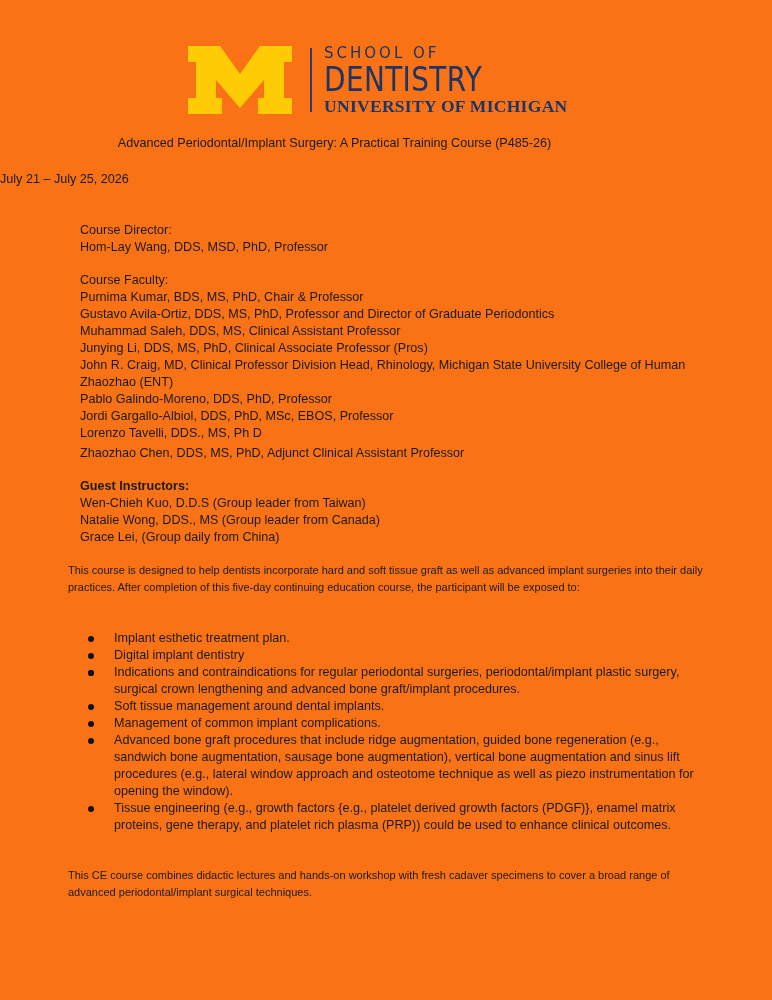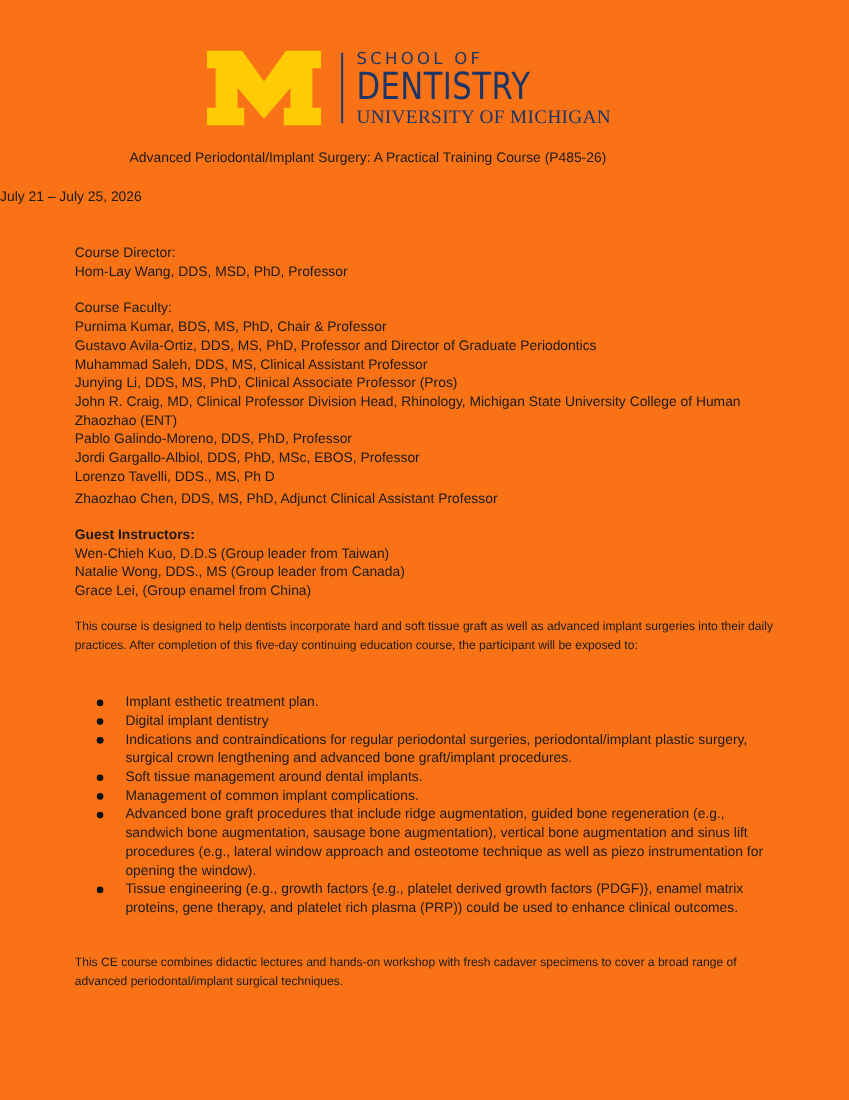--- a/index.html
+++ b/index.html
@@ -7,27 +7,27 @@
            font-family: "Liberation Sans", sans-serif; color: #1a1a1a; }
     .page { position: absolute; left: 0; top: 0; width: 772px; height: 1000px; background: #f97316; }
 
     
     .logo { position: absolute; left: 188px; top: 44px; height: 72px; display: flex; align-items: center; }
     .logo-m { width: 104px; height: 68px; }
     .logo-divider { width: 2px; height: 64px; background: #2a3f6e; margin-left: 18px; margin-right: 12px; }
     .logo-text { display: flex; flex-direction: column; color: #1c3566; }
     .logo-school { font-family: "DejaVu Sans", sans-serif; font-size: 15px; letter-spacing: 3px; line-height: 17px; font-weight: normal; }
     .logo-dentistry { font-family: "DejaVu Sans", sans-serif; font-size: 34px; line-height: 34px; letter-spacing: 0.5px; transform: scaleX(0.82); transform-origin: left; font-weight: normal; }
-    .logo-um { font-family: "Liberation Serif", serif; font-weight: normal; font-size: 17.5px; line-height: 20px; letter-spacing: 0.3px; }
+    .logo-um { font-family: "Liberation Serif", serif; font-weight: bold; font-size: 17.5px; line-height: 20px; letter-spacing: 0.3px; }
 
     .title { position: absolute; left: 0; width: 669px; text-align: center; top: 136px; font-size: 12.6px; }
     .dates { position: absolute; left: 0; width: 772px; text-align: left; top: 172px; font-size: 12.6px; }
 
     .block { position: absolute; left: 68px; width: 640px; font-size: 12.6px; line-height: 17px; }
-    .block div { white-space: nowrap; }
+    .block div { white-space: nowrap; margin-left: 12px; }
     .bold { font-weight: bold; }
 
     .para { position: absolute; left: 68px; width: 640px; font-size: 11px; line-height: 17px; }
 
     .bullets { position: absolute; left: 88px; width: 620px; font-size: 12.6px; line-height: 17px; margin: 0; padding: 0; list-style: none; }
     .bullets li { position: relative; padding-left: 26px; }
     .bullet-dot { position: absolute; left: 0; top: 6px; width: 6px; height: 6px; border-radius: 50%; background: #111; }
   </style>
 </head>
 <body>
@@ -65,21 +65,21 @@
     <div>Pablo Galindo-Moreno, DDS, PhD, Professor</div>
     <div>Jordi Gargallo-Albiol, DDS, PhD, MSc, EBOS, Professor</div>
     <div>Lorenzo Tavelli, DDS., MS, Ph D</div>
     <div style="margin-top:3px;">Zhaozhao Chen, DDS, MS, PhD, Adjunct Clinical Assistant Professor</div>
   </div>
 
   <div class="block" style="top:478px;">
     <div class="bold">Guest Instructors:</div>
     <div>Wen-Chieh Kuo, D.D.S (Group leader from Taiwan)</div>
     <div>Natalie Wong, DDS., MS (Group leader from Canada)</div>
-    <div>Grace Lei, (Group enamel from China)</div>
+    <div>Grace Lei, (Group daily from China)</div>
   </div>
 
   <div class="para" style="top:562px;">This course is designed to help dentists incorporate hard and soft tissue graft as well as advanced implant surgeries into their daily practices. After completion of this five-day continuing education course, the participant will be exposed to:</div>
 
   <ul class="bullets" style="top:630px;">
     <li><span class="bullet-dot"></span><span>Implant esthetic treatment plan.</span></li>
     <li><span class="bullet-dot"></span><span>Digital implant dentistry</span></li>
     <li><span class="bullet-dot"></span></li>
     <li><span class="bullet-dot"></span><span>Indications and contraindications for regular periodontal surgeries, periodontal/implant plastic surgery, surgical crown lengthening and advanced bone graft/implant procedures.</span></li>
     <li><span class="bullet-dot"></span><span>Soft tissue management around dental implants.</span></li>

